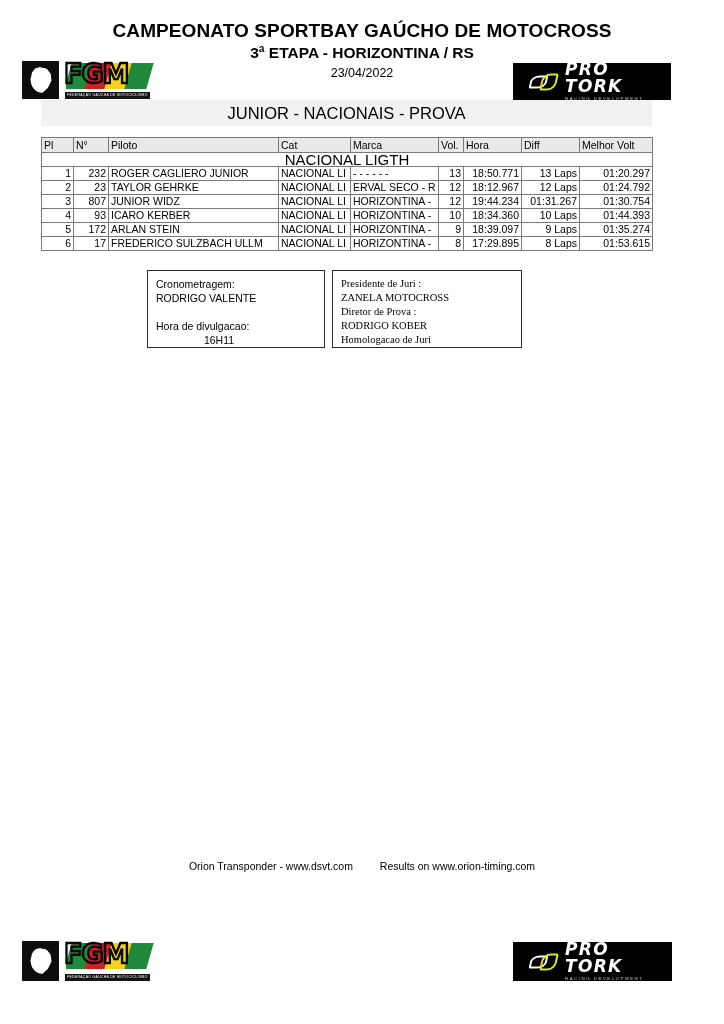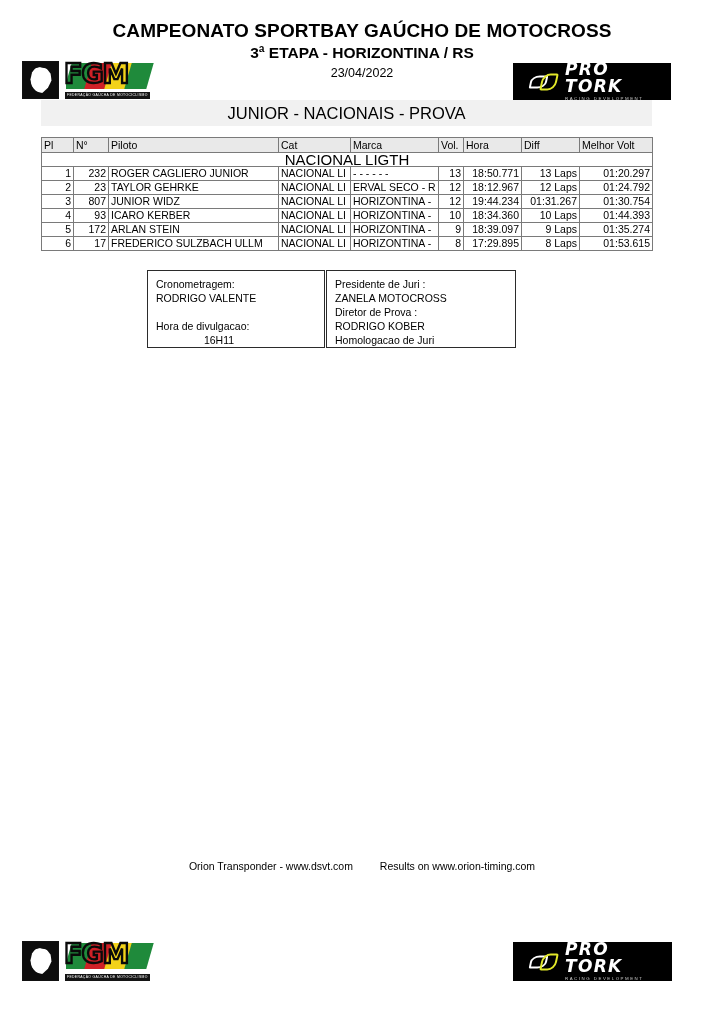--- a/index.html
+++ b/index.html
@@ -224,31 +224,31 @@
   td.c-vol  { text-align: right; }
   td.c-tempo{ text-align: right; }
   td.c-diff { text-align: right; }
   td.c-best { text-align: right; }
 
   
   .info-boxes {
     position: absolute;
     left: 147px; top: 270px;
     display: flex;
-    gap: 1px;
+    gap: 7px;
   }
   .info-box {
     border: 1.5px solid #2b2b2b;
     background: #ffffff;
     font-size: 10.5px;
     line-height: 14px;
     padding: 6px 8px 5px 8px;
   }
   .info-box.left { width: 178px; height: 78px; }
-  .info-box.right { width: 190px; height: 78px; }
+  .info-box.right { width: 190px; height: 78px; font-family: Liberation Serif, serif; }
   .info-line { white-space: nowrap; }
   .info-gap { height: 14px; }
   .info-center { text-align: center; padding-right: 34px; }
 
   
   .footer-credit {
     position: absolute;
     left: 0; top: 860px;
     width: 724px;
     text-align: center;

